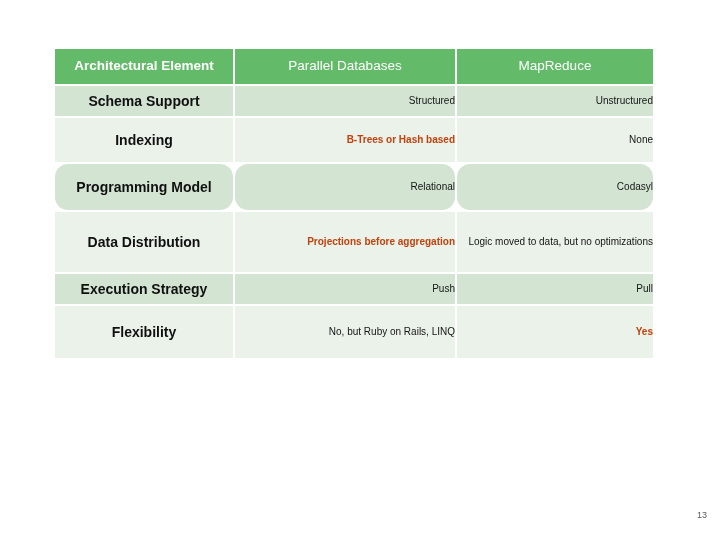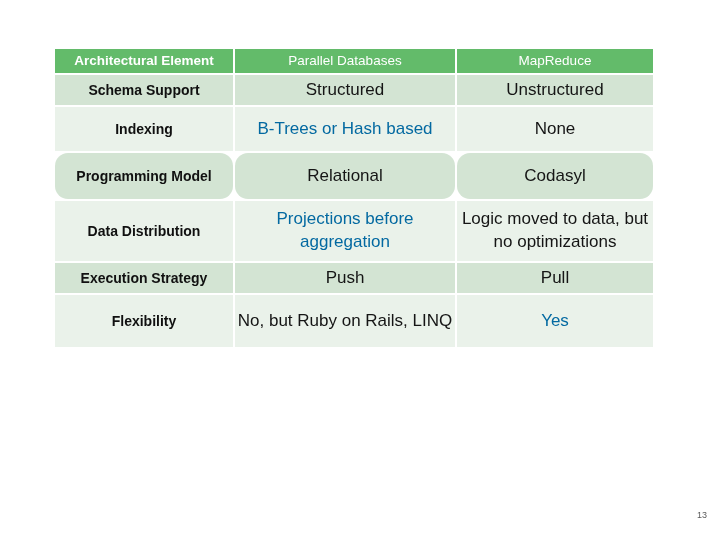--- a/index.html
+++ b/index.html
@@ -46,51 +46,51 @@
 
   
   .hdr-cell {
     background: #63bb6a;
     color: #ffffff;
     font-size: 13.5px;
     font-weight: normal;
     text-align: center;
     line-height: 1.25;
     padding: 9px 8px;
-    height: 24px;
+    height: 35px;
     box-sizing: border-box;
   }
   .hdr-cell.first {
     font-weight: bold;
   }
 
   
   .row-band-a > td { background: #d3e4d3; }
   .row-band-b > td { background: #eaf2ea; }
 
   td.label-cell {
     text-align: center;
     font-weight: bold;
     color: #101010;
     font-size: 14px;
     padding: 6px 6px;
     line-height: 1.3;
   }
 
   td.value-cell {
-    text-align: center;
+    text-align: right;
     color: #151515;
-    font-size: 17px;
+    font-size: 10px;
     padding: 6px 7px;
     line-height: 1.35;
   }
 
   td.value-cell.accent {
-    color: #0369a1;
-    font-weight: normal;
+    color: #c2410c;
+    font-weight: bold;
   }
 
   
   tr.h-schema   td { height: 30px; }
   tr.h-index    td { height: 44px; }
   tr.h-progmod  td { height: 46px; border-radius: 13px; }
   tr.h-datadist td { height: 60px; }
   tr.h-execstr  td { height: 30px; }
   tr.h-flex     td { height: 52px; }
   tr.h-fault    td { height: 86px; }

